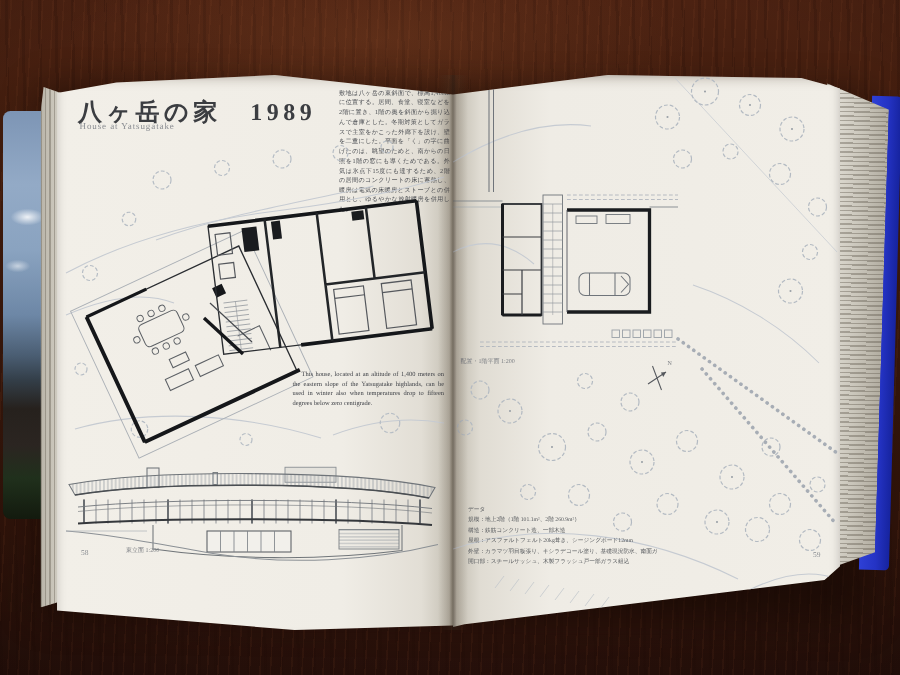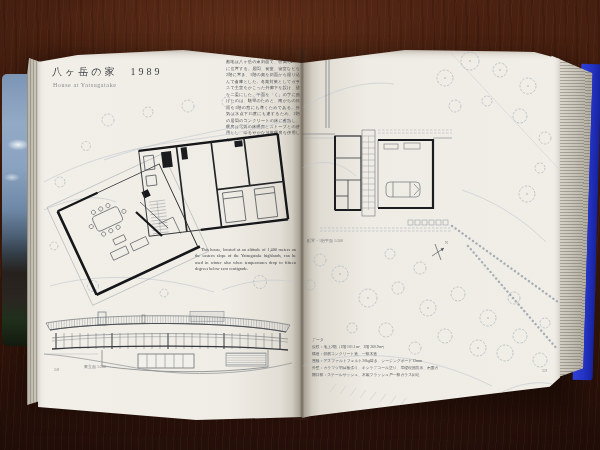--- a/index.html
+++ b/index.html
@@ -49,22 +49,22 @@
     background:linear-gradient(to right,#f2efe8 0%,#f0ede6 72%,#e2ded5 92%,#c6c1b5 99%,#aea898 100%);
     box-shadow:inset 0 7px 9px -7px rgba(60,45,30,.5), inset 5px 0 7px -5px rgba(0,0,0,.15);}
   .page-right{left:302px;width:258px;height:368px;
     clip-path:polygon(0 13px,40% 0,90% 2px,100% 9px,100% 89%,96% 91.5%,3% 99.5%,0 100%);
     background:linear-gradient(to left,#f1eee7 0%,#efece5 75%,#e0dcd3 93%,#c4bfb3 99%,#ada79a 100%);
     box-shadow:inset 0 7px 9px -7px rgba(60,45,30,.5), inset -5px 0 7px -5px rgba(0,0,0,.18);}
   .gutter{position:absolute;left:292px;top:50px;width:20px;height:370px;z-index:3;pointer-events:none;
     background:linear-gradient(to right, rgba(70,55,40,0) 0%, rgba(70,55,40,.22) 38%, rgba(45,34,26,.42) 50%, rgba(70,55,40,.20) 62%, rgba(70,55,40,0) 100%);}
 
   
-  .jp-title{position:absolute;left:14px;top:15px;font-size:10px;letter-spacing:3px;
-    color:#3b3d41;white-space:nowrap;}
+  .jp-title{position:absolute;left:14px;top:15px;font-size:16px;letter-spacing:3px;
+    color:#3b3d41;white-space:nowrap;font-weight:bold;}
   .en-title{position:absolute;left:15px;top:32px;font-size:6px;letter-spacing:.6px;color:#8a8d92;}
   .tiny{position:absolute;transform:scale(.5);transform-origin:0 0;text-align:justify;}
   .body-jp{left:188px;top:9px;width:148px;font-size:8.2px;line-height:1.58;color:#4a4d52;
     letter-spacing:.2px;}
   .caption-en{left:157px;top:196px;width:202px;font-size:8.6px;line-height:1.5;color:#3c3f45;
     text-indent:12px;}
   .datablock{left:10px;top:286px;width:252px;font-size:7.6px;line-height:1.85;color:#55585c;}
   .datablock div{white-space:nowrap;overflow:hidden;}
   .microlabel{position:absolute;transform:scale(.5);transform-origin:0 0;font-size:8px;
     color:#7c7f84;white-space:nowrap;}

